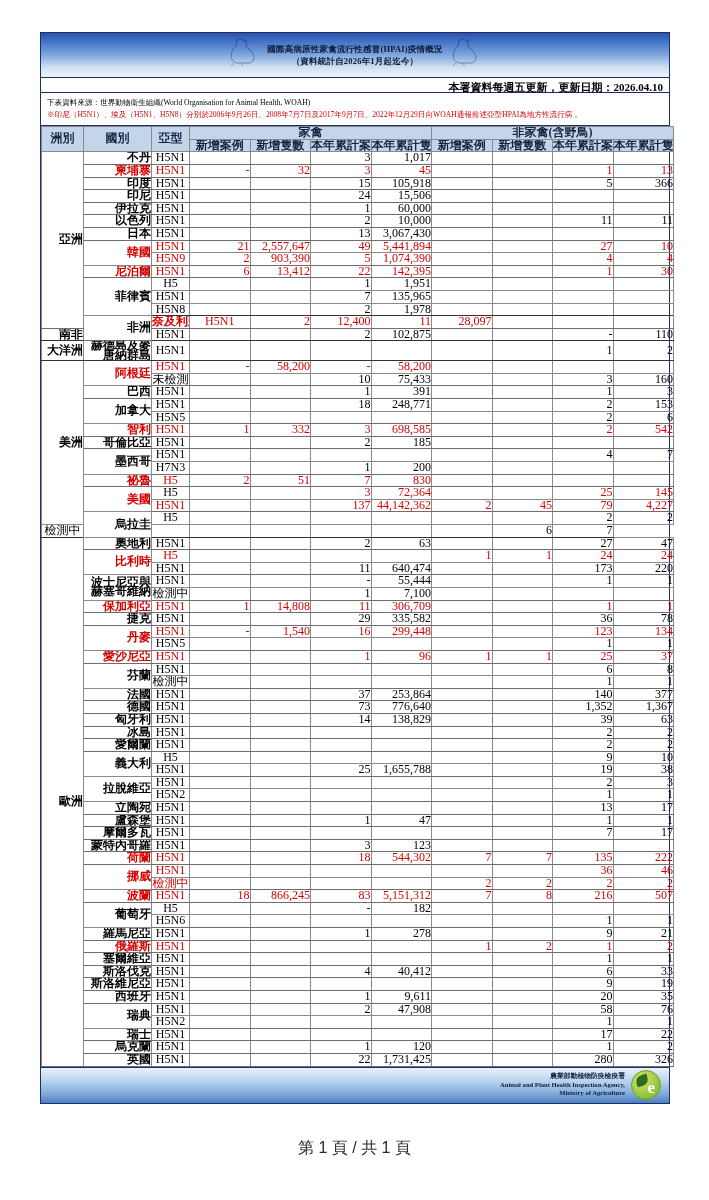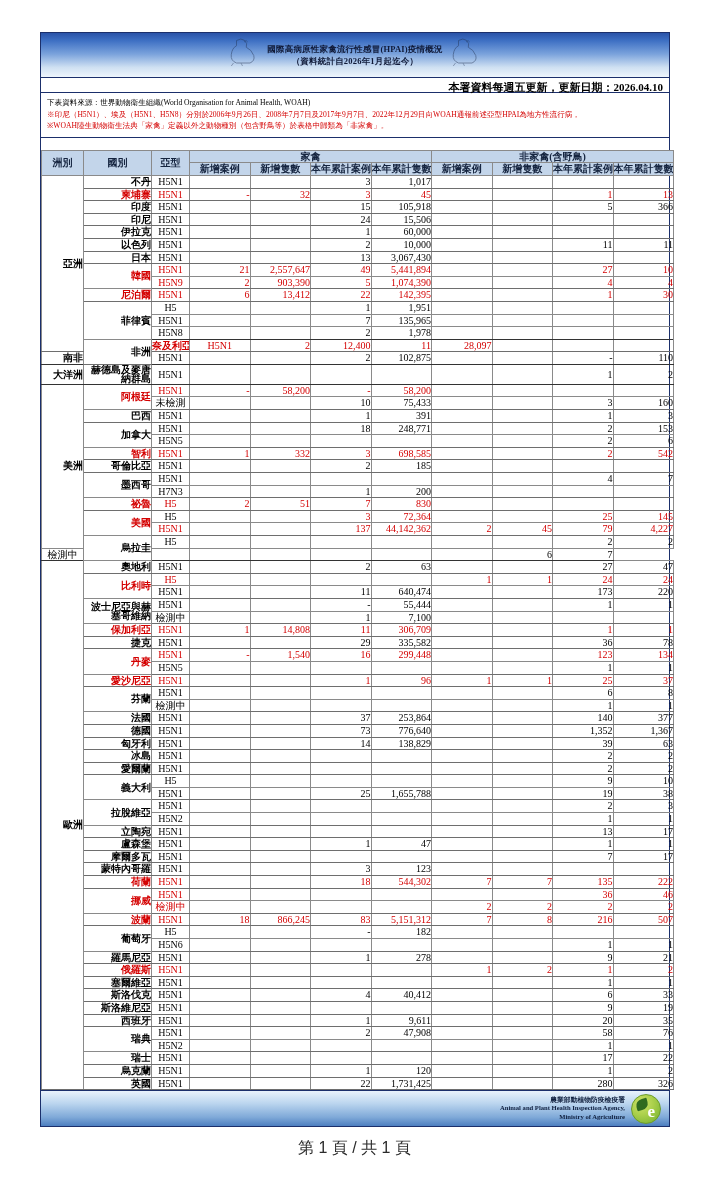--- a/index.html
+++ b/index.html
@@ -69,22 +69,21 @@
   }
   .note-black { color: #000; }
   .note-red { color: #d40000; }
   .note-red u { text-decoration: underline; }
 
   
   table.main {
     border-collapse: collapse;
     width: 100%;
     table-layout: fixed;
-    font-size: 10px;
-    margin-top: 12px;
+    font-size: 12px;
   }
   table.main th, table.main td {
     border: 0.6px solid #8a8a8a;
     padding: 0;
     height: 11.6px;
     line-height: 11.6px;
     overflow: hidden;
     white-space: nowrap;
   }
   thead th {
@@ -181,21 +180,20 @@
         <path d="M30 8 q3 -4 5 0" fill="none" stroke="#20304f" stroke-width="1"></path>
         <path d="M16 36 l-3 4 M26 36 l2 4" stroke="#20304f" stroke-width="1" fill="none"></path>
       </svg>
     </div>
 
     <div class="updated-bar">本署資料每週五更新，更新日期：2026.04.10</div>
 
     <div class="notes">
       <div class="note-black">下表資料來源：世界動物衛生組織(World Organisation for Animal Health, WOAH)</div>
       <div class="note-red">※印尼（H5N1）、埃及（H5N1、H5N8）分別於2006年9月26日、2008年7月7日及2017年9月7日、2022年12月29日向WOAH通報前述亞型HPAI為地方性流行病，</div>
-      <div class="note-red">※WOAH陸生動物衛生法典「家禽」定義以外之動物種別（包含野鳥等）於表格中歸類為「非家禽」。</div>
     </div>
 
     <table class="main">
       <colgroup>
         <col class="col-cont">
           <col class="col-country">
           <col class="col-sub">
         <col class="num">
           <col class="num">
           <col class="num">

